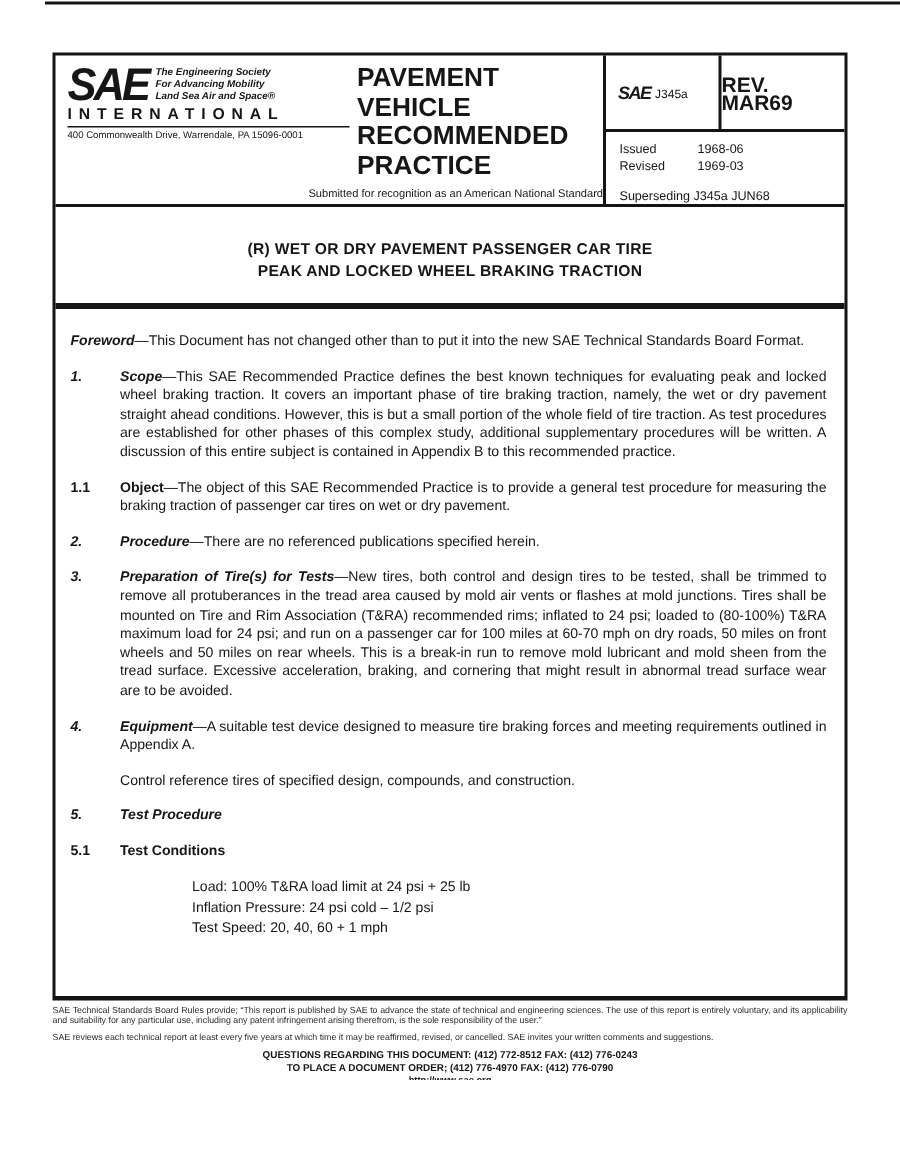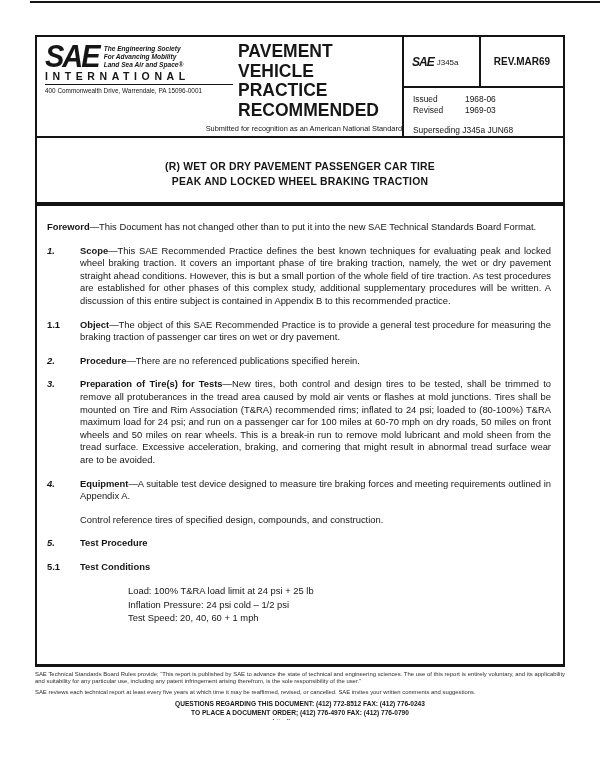--- a/index.html
+++ b/index.html
@@ -23,41 +23,41 @@
   .addr{font-size:6.4px;margin-top:2px;white-space:nowrap;}
   .hdr-mid{position:absolute;left:201px;top:5px;width:168px;font-size:17.5px;font-weight:800;
            line-height:19.5px;letter-spacing:0px;}
   .hdr-vline{position:absolute;left:365px;top:0;bottom:0;width:2px;background:#141414;}
   .hdr-right{position:absolute;left:367px;right:0;top:0;bottom:0;}
   .hdr-right-top{display:flex;height:51px;border-bottom:2px solid #141414;box-sizing:border-box;}
   .code-cell{width:77px;border-right:2px solid #141414;box-sizing:border-box;display:flex;
              align-items:center;padding-left:8px;}
   .sae-mini{font-size:12px;font-weight:900;font-style:italic;letter-spacing:-1px;}
   .doc-code{font-size:8px;margin-left:3px;margin-top:2px;}
-  .rev-cell{flex:1;display:flex;flex-direction:row;align-items:center;justify-content:center;
-            font-size:10px;font-weight:bold;line-height:12px;}
+  .rev-cell{flex:1;display:flex;flex-direction:column;align-items:flex-start;justify-content:center;
+            font-size:14px;font-weight:bold;line-height:12px;}
   .hdr-right-bot{padding:6px 0 0 9px;font-size:8.4px;line-height:11px;}
   .iss-row{display:flex;align-items:flex-end;}
   .iss-label{width:52px;}
   .superseding{margin-top:9px;}
   .submitted{position:absolute;left:0;bottom:3px;width:365px;text-align:right;
              font-size:7.4px;box-sizing:border-box;}
 
   
   .title-band{height:68px;border-bottom:4px solid #141414;box-sizing:border-box;text-align:center;
               padding-top:21px;font-weight:bold;font-size:10.4px;line-height:15px;letter-spacing:0.2px;}
 
   
   .doc-body{padding:15px 12px 0 10px;font-size:9.4px;line-height:12.6px;text-align:justify;}
   .para{display:flex;margin-bottom:11px;}
   .num{width:33px;flex:none;font-weight:bold;}
   .num.it{font-style:italic;}
   .ptext{flex:1;}
   .sec-head{font-weight:bold;}
-  .sec-head.it{}
+  .sec-head.it{font-style:italic;}
   .foreword{padding-left:12px;text-indent:-12px;margin-bottom:11px;}
   .cond-block{margin-left:48px;line-height:13.2px;}
 
   
   .f-disc1{position:absolute;left:35px;width:530px;top:671px;font-size:5.9px;line-height:7.1px;
            color:#2c2c2c;text-align:justify;}
   .f-disc2{position:absolute;left:35px;width:530px;top:689px;font-size:5.9px;line-height:7.1px;color:#2c2c2c;}
   .f-quest{position:absolute;left:35px;width:530px;top:700px;text-align:center;font-size:6.6px;
            font-weight:bold;line-height:8.6px;}
   .f-url{position:absolute;left:35px;width:530px;top:717px;text-align:center;font-size:6.2px;font-weight:bold;}
@@ -100,22 +100,22 @@
             <div>Land Sea Air and Space®</div>
           </div>
         </div>
         <div class="intl">INTERNATIONAL</div>
         <div class="addr">400 Commonwealth Drive, Warrendale, PA 15096-0001</div>
       </div>
 
       <div class="hdr-mid">
         <div>PAVEMENT</div>
         <div>VEHICLE</div>
+        <div>RECOMMENDED</div>
         <div>PRACTICE</div>
-        <div>RECOMMENDED</div>
       </div>
 
       <div class="hdr-vline"></div>
 
       <div class="hdr-right">
         <div class="hdr-right-top">
           <div class="code-cell">
             <span class="sae-mini">SAE</span>
             <span class="doc-code">J345a</span>
           </div>

